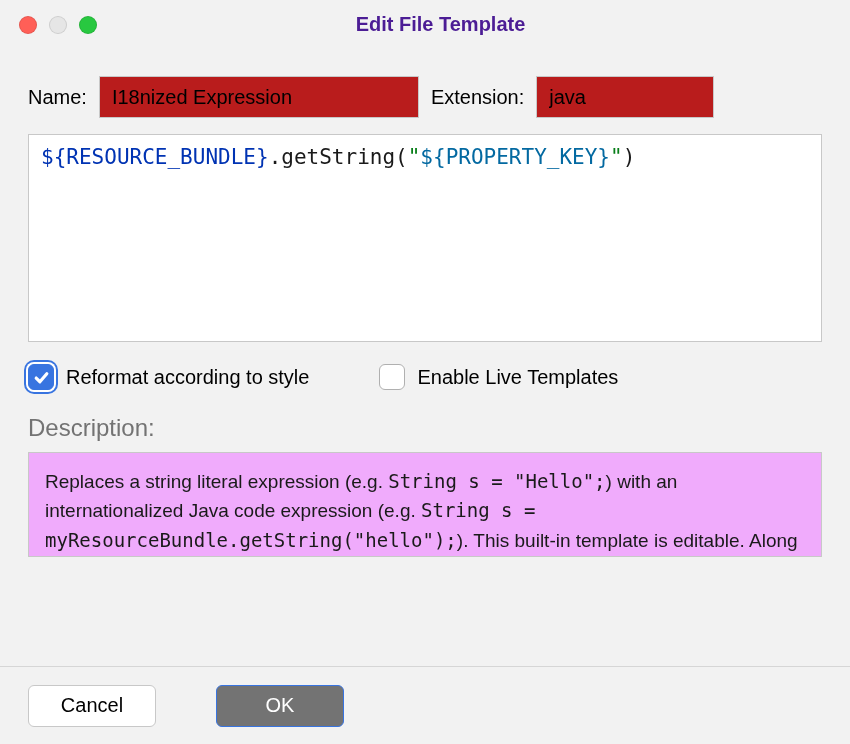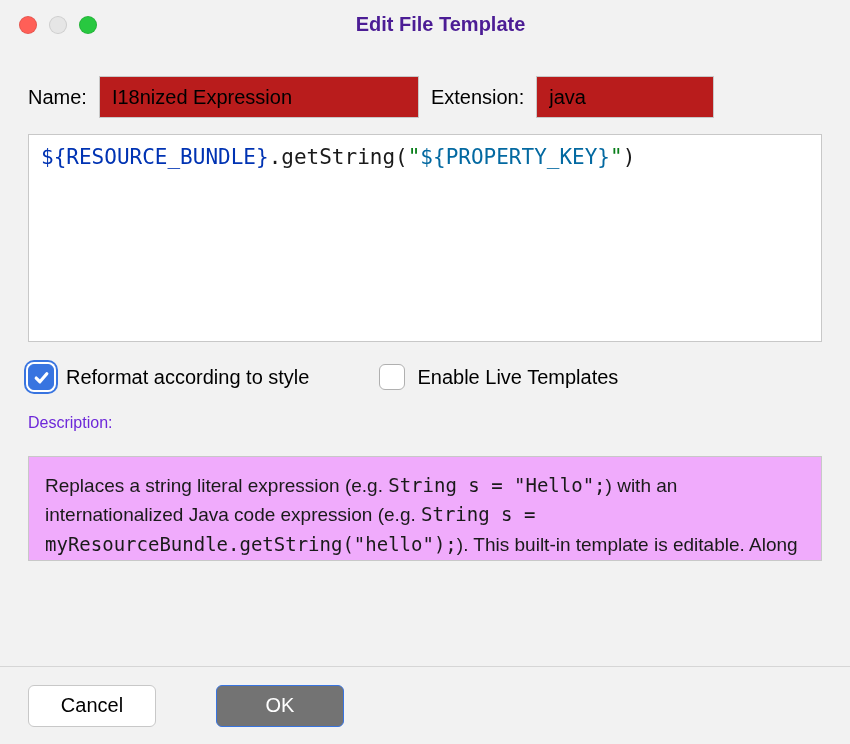--- a/index.html
+++ b/index.html
@@ -145,23 +145,23 @@
       stroke-linecap: round;
       stroke-linejoin: round;
     }
 
     .check-label {
       font-size: 20px;
       color: #000;
     }
 
     .desc-label {
-      font-size: 16px;
-      margin-bottom: 24px;
-      color: #6d28d9;
+      font-size: 24px;
+      margin-bottom: 10px;
+      color: #737373;
     }
 
     .desc-box {
       border: 1px solid #c8c8c8;
       background: #f0abfc;
       height: 105px;
       padding: 14px 16px;
       font-size: 19px;
       line-height: 1.55;
       color: #1a1a1a;

